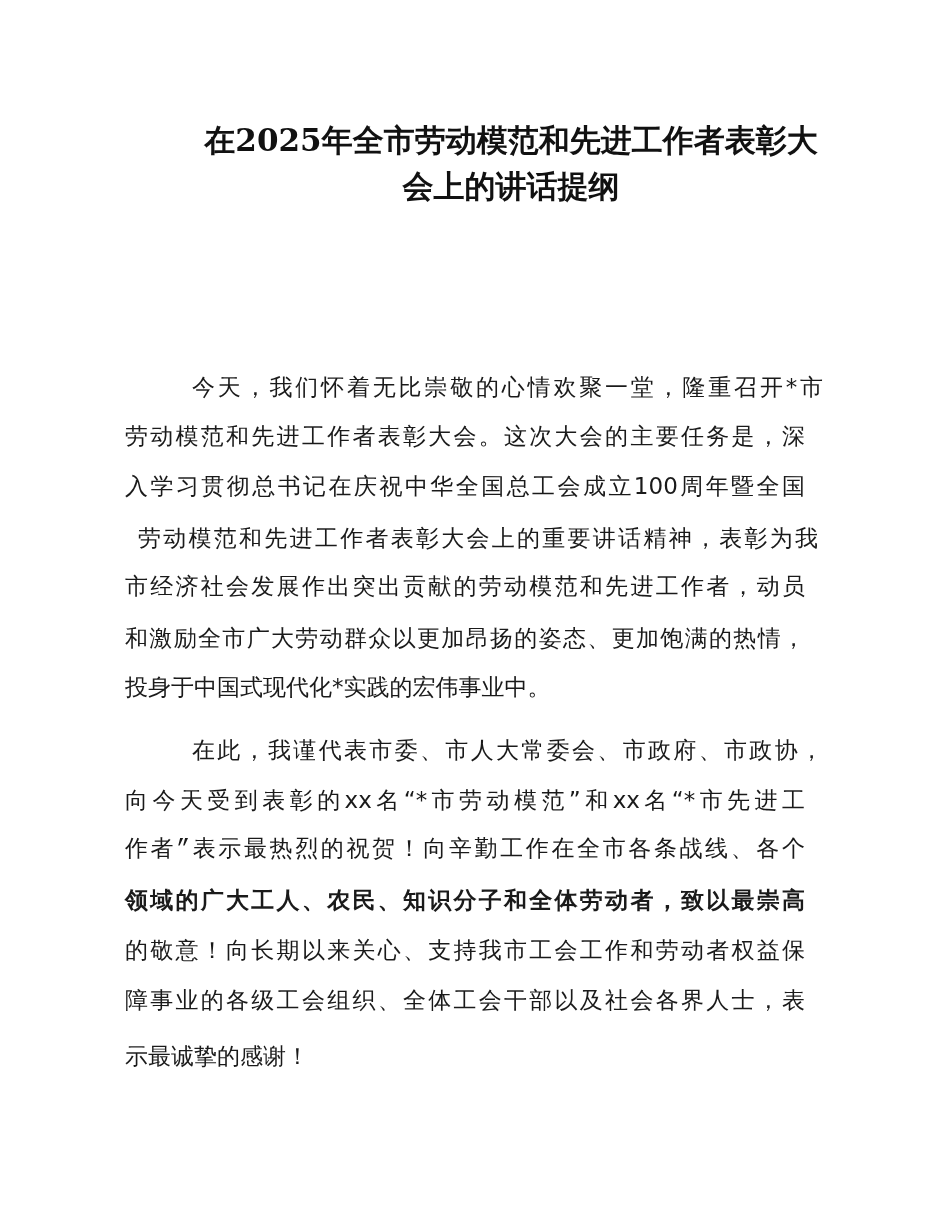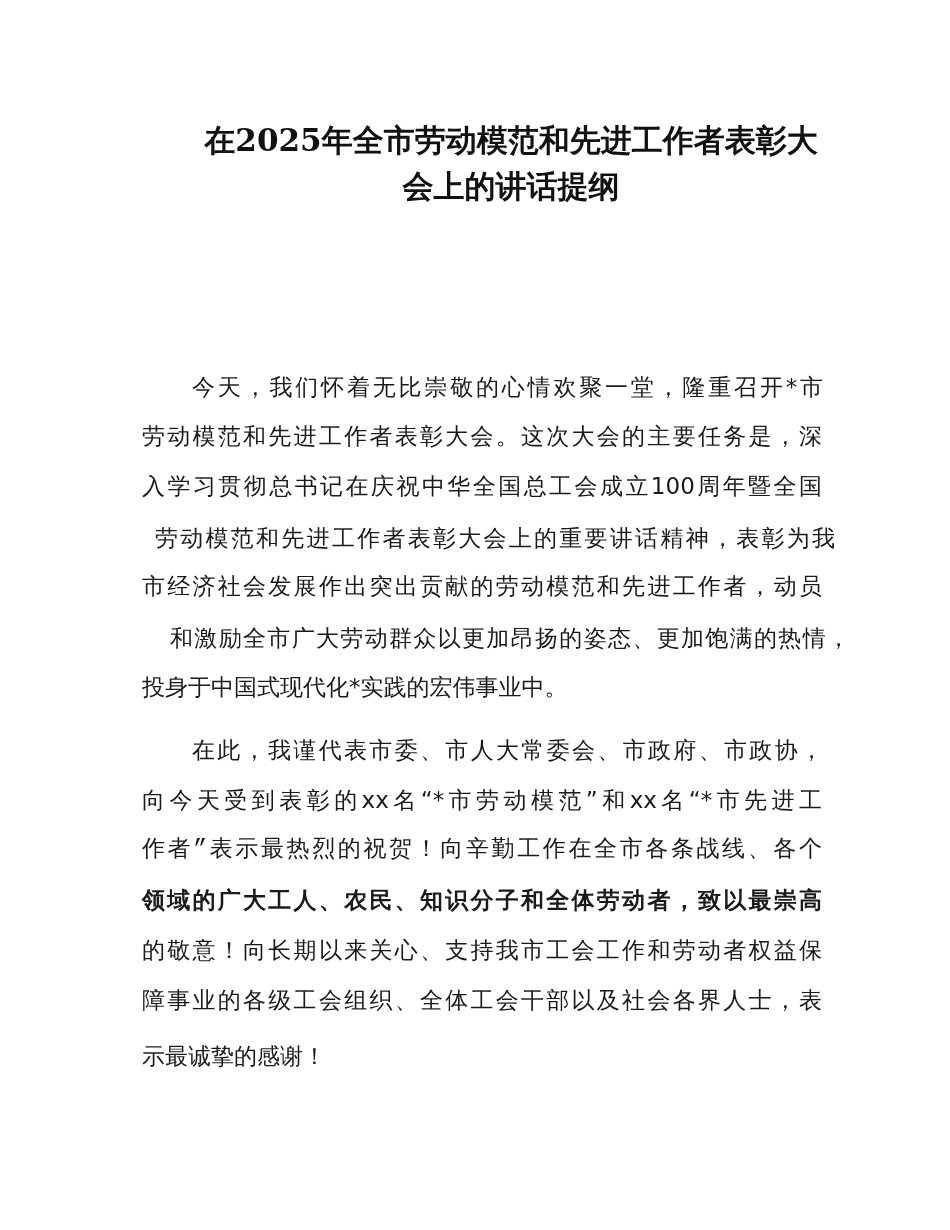--- a/index.html
+++ b/index.html
@@ -30,21 +30,21 @@
       font-weight: bold;
       font-size: 31px;
       line-height: 40px;
       letter-spacing: 0px;
       color: #111111;
       white-space: nowrap;
       padding-left: 36px;
     }
     .body-line {
       position: absolute;
-      left: 142px;
+      left: 125px;
       width: 680px;
       font-family: "DejaVu Sans", "Liberation Sans", sans-serif;
       font-size: 23px;
       line-height: 30px;
       color: #1a1a1a;
       white-space: nowrap;
       text-align: justify;
       text-align-last: justify;
     }
     .body-line.indent {
@@ -63,21 +63,21 @@
   <div class="title-line" style="top:120px;">在2025年全市劳动模范和先进工作者表彰大</div>
   <div class="title-line" style="top:166px;">会上的讲话提纲</div>
 
 
   <div>
     <div class="body-line indent" style="top:372px;">今天，我们怀着无比崇敬的心情欢聚一堂，隆重召开*市</div>
     <div class="body-line" style="top:421px;">劳动模范和先进工作者表彰大会。这次大会的主要任务是，深</div>
     <div class="body-line" style="top:471px;">入学习贯彻总书记在庆祝中华全国总工会成立100周年暨全国</div>
     <div class="body-line" style="top:523px;margin-left:13px;">劳动模范和先进工作者表彰大会上的重要讲话精神，表彰为我</div>
     <div class="body-line" style="top:571px;">市经济社会发展作出突出贡献的劳动模范和先进工作者，动员</div>
-    <div class="body-line" style="top:623px;margin-left:28px;">和激励全市广大劳动群众以更加昂扬的姿态、更加饱满的热情，</div>
+    <div class="body-line" style="top:623px;">和激励全市广大劳动群众以更加昂扬的姿态、更加饱满的热情，</div>
     <div class="body-line last" style="top:672px;">投身于中国式现代化*实践的宏伟事业中。</div>
   </div>
 
   <div>
     <div class="body-line indent" style="top:735px;">在此，我谨代表市委、市人大常委会、市政府、市政协，</div>
     <div class="body-line" style="top:785px;">向今天受到表彰的xx名“*市劳动模范”和xx名“*市先进工</div>
     <div class="body-line" style="top:835px;font-family:Liberation Mono, monospace;">作者”表示最热烈的祝贺！向辛勤工作在全市各条战线、各个</div>
     <div class="body-line" style="top:885px;font-weight:bold;">领域的广大工人、农民、知识分子和全体劳动者，致以最崇高</div>
     <div class="body-line" style="top:935px;">的敬意！向长期以来关心、支持我市工会工作和劳动者权益保</div>
     <div class="body-line" style="top:985px;">障事业的各级工会组织、全体工会干部以及社会各界人士，表</div>

